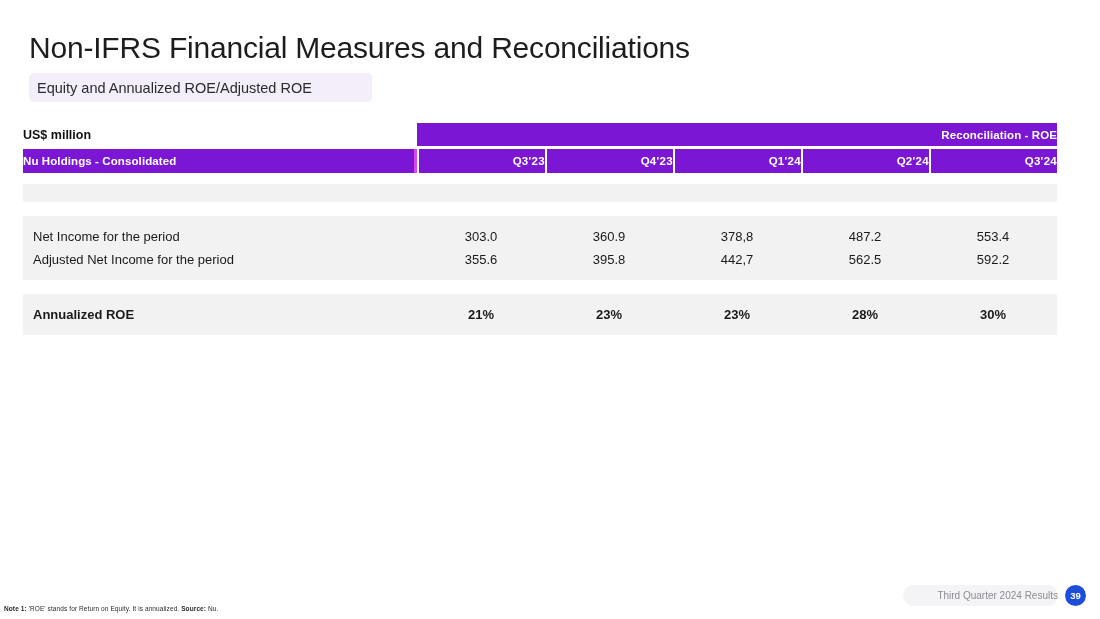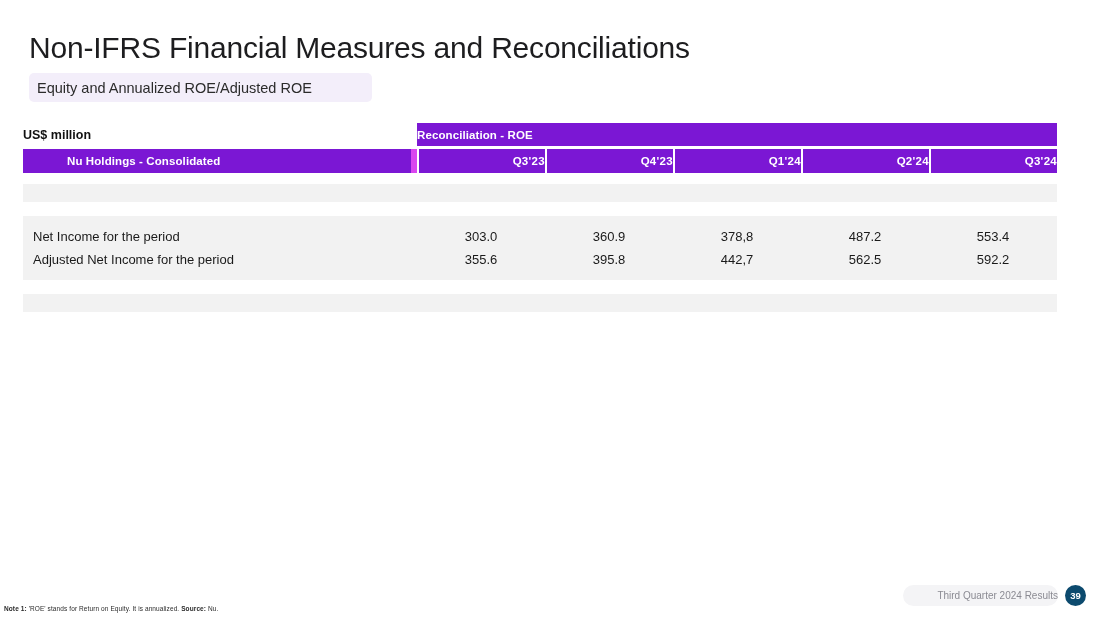--- a/index.html
+++ b/index.html
@@ -74,21 +74,21 @@
     font-size: 12.5px;
     font-weight: bold;
     color: #111111;
     background: #ffffff;
   }
   th.group-cell {
     background: #7b17d4;
     color: #ffffff;
     font-size: 11.5px;
     font-weight: bold;
-    text-align: left;
+    text-align: right;
     letter-spacing: 0.1px;
   }
   
   tr.band-gap > td { height: 3px; padding: 0; background: #ffffff; }
 
   
   tr.hdr-sub > th {
     height: 24px;
     padding: 0;
     background: #7b17d4;
@@ -100,21 +100,21 @@
   th.entity-cell {
     text-align: left;
     padding-left: 8px;
     letter-spacing: 0.1px;
   }
   th.q-cell {
     text-align: right;
     border-left: 2px solid #ffffff;
     letter-spacing: 0.3px;
   }
-  th.entity-cell.seam { border-right: 6px solid #d946ef; padding-left: 44px; }
+  th.entity-cell.seam { border-right: 3px solid #d946ef; }
 
   
   tr.gap-row > td { height: 14px; padding: 0; background: #ffffff; }
   tr.gap-row.small > td { height: 11px; }
 
   tr.data-row > td {
     background: #f2f2f2;
     font-size: 13px;
     color: #1a1a1a;
     padding: 0;
@@ -162,21 +162,21 @@
     color: #8b8b93;
     white-space: nowrap;
   }
   .page-number {
     position: absolute;
     right: 14px;
     top: 585px;
     width: 21px;
     height: 21px;
     border-radius: 50%;
-    background: #0c4a6e;
+    background: #1d4ed8;
     color: #ffffff;
     font-size: 9.5px;
     font-weight: bold;
     display: flex;
     align-items: center;
     justify-content: center;
   }
 </style>
 </head>
 <body>
@@ -255,20 +255,28 @@
         <td colspan="6"></td>
       </tr>
 
       <tr class="gap-row">
         <td colspan="6"></td>
       </tr>
 
       <tr class="pad-row">
         <td colspan="6"></td>
       </tr>
+      <tr class="data-row bold">
+        <td class="lbl">Annualized ROE</td>
+        <td class="val">21%</td>
+        <td class="val">23%</td>
+        <td class="val">23%</td>
+        <td class="val">28%</td>
+        <td class="val">30%</td>
+      </tr>
       <tr class="pad-row">
         <td colspan="6"></td>
       </tr>
     </tbody>
   </table>
 </div>
 
 <div class="footnote">
   <b>Note 1:</b>
   <span>'ROE' stands for Return on Equity. It is annualized.</span>

